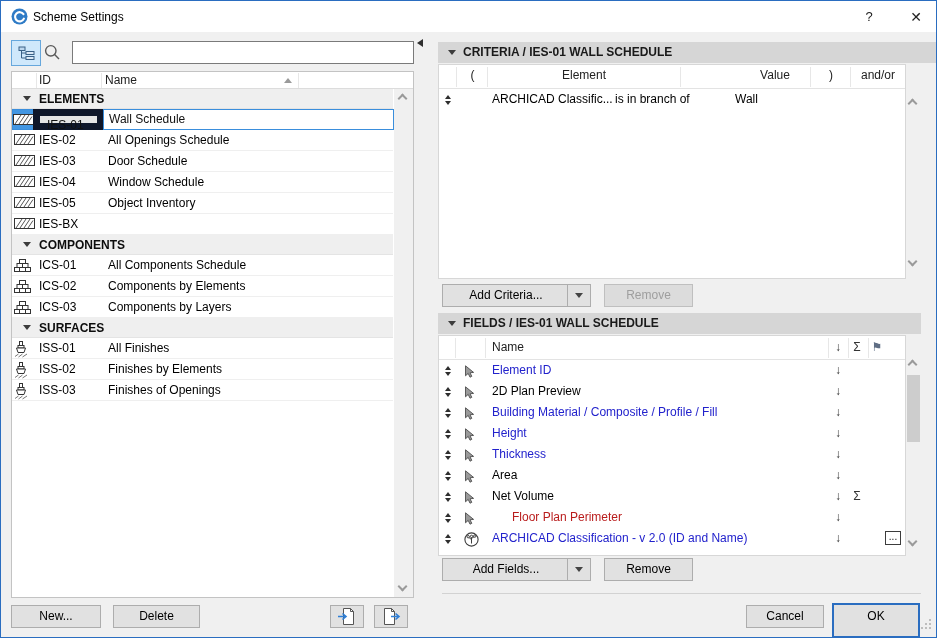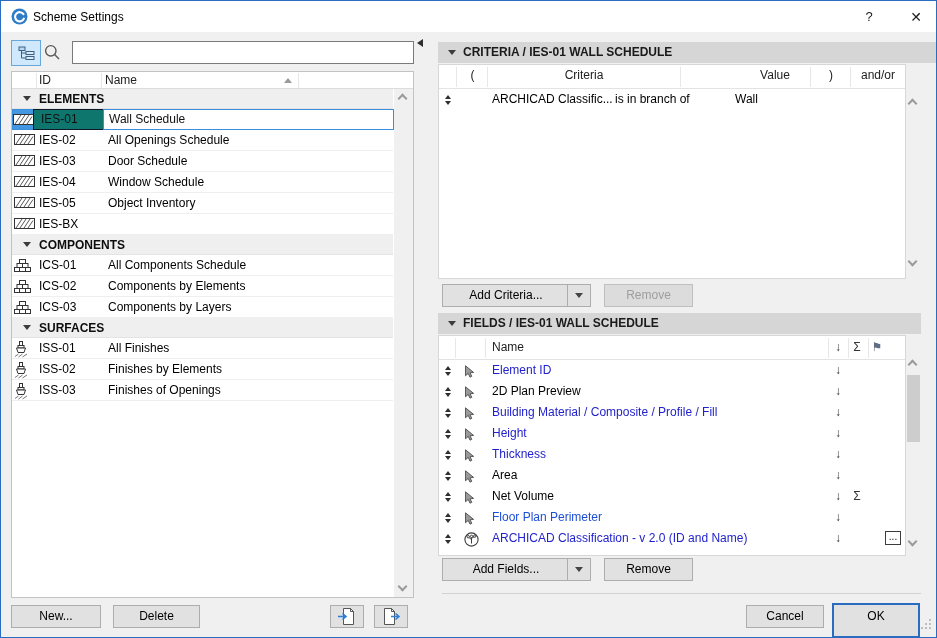--- a/index.html
+++ b/index.html
@@ -38,21 +38,21 @@
   .group-row{position:absolute;left:0;width:381px;height:20px;background:#efefef;border-bottom:1px solid #e4e4e4;line-height:20px;}
   .group-row .tri-down{position:absolute;left:11px;top:7px;}
   .glabel{position:absolute;left:27px;top:0;font-weight:bold;color:#0d0d0d;}
   .lrow{position:absolute;left:0;width:381px;height:21px;border-bottom:1px solid #efefef;line-height:20px;background:#fff;}
   .lrow .ric{position:absolute;left:2px;top:3px;width:22px;}
   .lrow .rid{position:absolute;left:27px;top:0;color:#000;}
   .lrow .rname{position:absolute;left:96px;top:0;color:#000;}
   .lrow.sel{border:1px solid #3a8edc;}
   .lrow.sel .selic{position:absolute;left:0;top:0;width:20px;height:19px;background:var(--selection,#4296e2);}
   .lrow.sel .selic svg{position:absolute;left:0px;top:3px;}
-  .lrow.sel .idbox{position:absolute;left:20px;top:-1px;width:71px;height:21px;background:#0f766e;border:1px solid #0f172a;line-height:19px;padding-left:7px;}
+  .lrow.sel .idbox{position:absolute;left:20px;top:-1px;width:71px;height:21px;background:#e5e5e5;border:7px solid #0f172a;line-height:19px;padding-left:7px;}
   .lrow.sel .namebox{position:absolute;left:90px;top:-1px;width:291px;height:21px;background:#fff;border:1px solid #3a8edc;line-height:19px;padding-left:5px;}
   
   .chead{position:absolute;top:0;font-size:12px;color:#222;text-align:center;}
   .updn{position:absolute;display:flex;flex-direction:column;gap:2px;align-items:center;width:9px;}
   .t-u{width:0;height:0;border-left:3.5px solid transparent;border-right:3.5px solid transparent;border-bottom:4.5px solid #2e2e2e;}
   .t-d{width:0;height:0;border-left:3.5px solid transparent;border-right:3.5px solid transparent;border-top:4.5px solid #2e2e2e;}
   .frow{position:absolute;left:0;width:466px;height:21px;line-height:21px;background:#fff;}
   .frow .fic{position:absolute;left:25px;top:4px;}
   .frow .fname{position:absolute;left:53px;top:0;text-align:right;}
   .frow .fsort{position:absolute;left:392px;top:0;width:14px;text-align:center;color:#333;font-size:12px;}
@@ -281,21 +281,21 @@
     <span class="bar-label">CRITERIA / IES-01 WALL SCHEDULE</span>
   </div>
   <div class="white-table" id="criteria-table" style="left:437px;top:63px;width:468px;height:215px;">
     <div class="hsep" style="left:0;top:23px;width:466px;"></div>
     <span class="vsep" style="left:17px;top:2px;height:20px;"></span>
     <span class="vsep" style="left:48px;top:2px;height:20px;"></span>
     <span class="vsep" style="left:241px;top:2px;height:20px;"></span>
     <span class="vsep" style="left:371px;top:2px;height:20px;"></span>
     <span class="vsep" style="left:411px;top:2px;height:20px;"></span>
     <span class="chead" style="left:18px;width:31px;top:3px;">(</span>
-    <span class="chead" style="left:49px;width:192px;top:3px;">Criteria</span>
+    <span class="chead" style="left:49px;width:192px;top:3px;">Element</span>
     <span class="chead" style="left:300px;width:72px;top:3px;">Value</span>
     <span class="chead" style="left:372px;width:40px;top:3px;">)</span>
     <span class="chead" style="left:412px;width:54px;top:3px;">and/or</span>
     <div id="criteria-rows">
         <div class="crow" style="top: 24px;">
           <span class="updn" style="left:4px;top:6px;">
             <span class="t-u"></span>
             <span class="t-d"></span>
           </span>
           <span class="abs" style="left:53px;">ARCHICAD Classific...</span>
@@ -411,21 +411,21 @@
           <span class="fsum">Σ</span>
         </div>
         <div class="frow" style="top: 171px;">
           <span class="updn" style="left:4px;top:6px;">
             <span class="t-u"></span>
             <span class="t-d"></span>
           </span>
           <span class="fic"><svg width="11" height="13" viewBox="0 0 11 13">
               <path d="M1.5 0.8 L1.5 10.8 L4.2 8.4 L6 12.2 L7.8 11.3 L6 7.8 L9.6 7.4 Z" fill="#9a9a9a" stroke="#4d4d4d" stroke-width="0.9"></path>
             </svg></span>
-          <span class="fname" style="color:#1d4ed8;">Floor Plan Perimeter</span>
+          <span class="fname" style="color:#b91c1c;margin-left:20px;">Floor Plan Perimeter</span>
           <span class="fsort">↓</span>
         </div>
         <div class="frow" style="top: 192px;">
           <span class="updn" style="left:4px;top:6px;">
             <span class="t-u"></span>
             <span class="t-d"></span>
           </span>
           <span class="fic"><svg width="15" height="15" viewBox="0 0 15 15">
               <circle cx="7.5" cy="7.5" r="6.6" fill="none" stroke="#3d3d3d" stroke-width="1.1"></circle>
               <path d="M7.5 11.5 V5.2 M7.5 7.6 L4.6 5.2 M7.5 6.4 L10.4 4.6" stroke="#3d3d3d" fill="none"></path>

